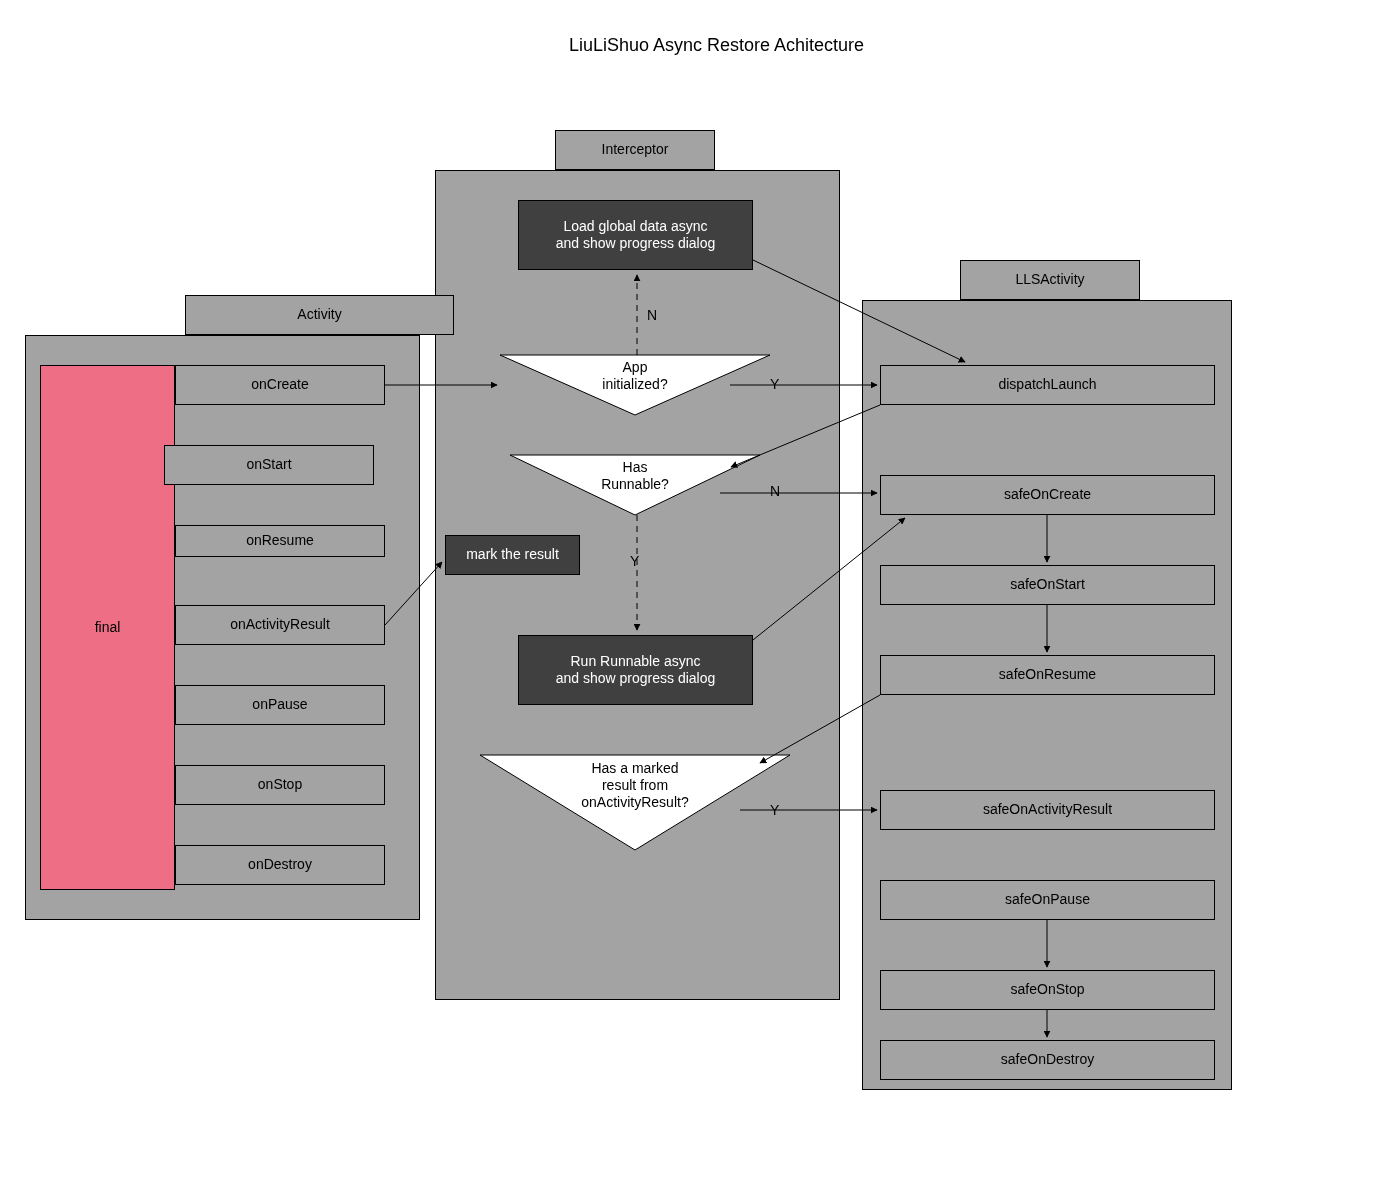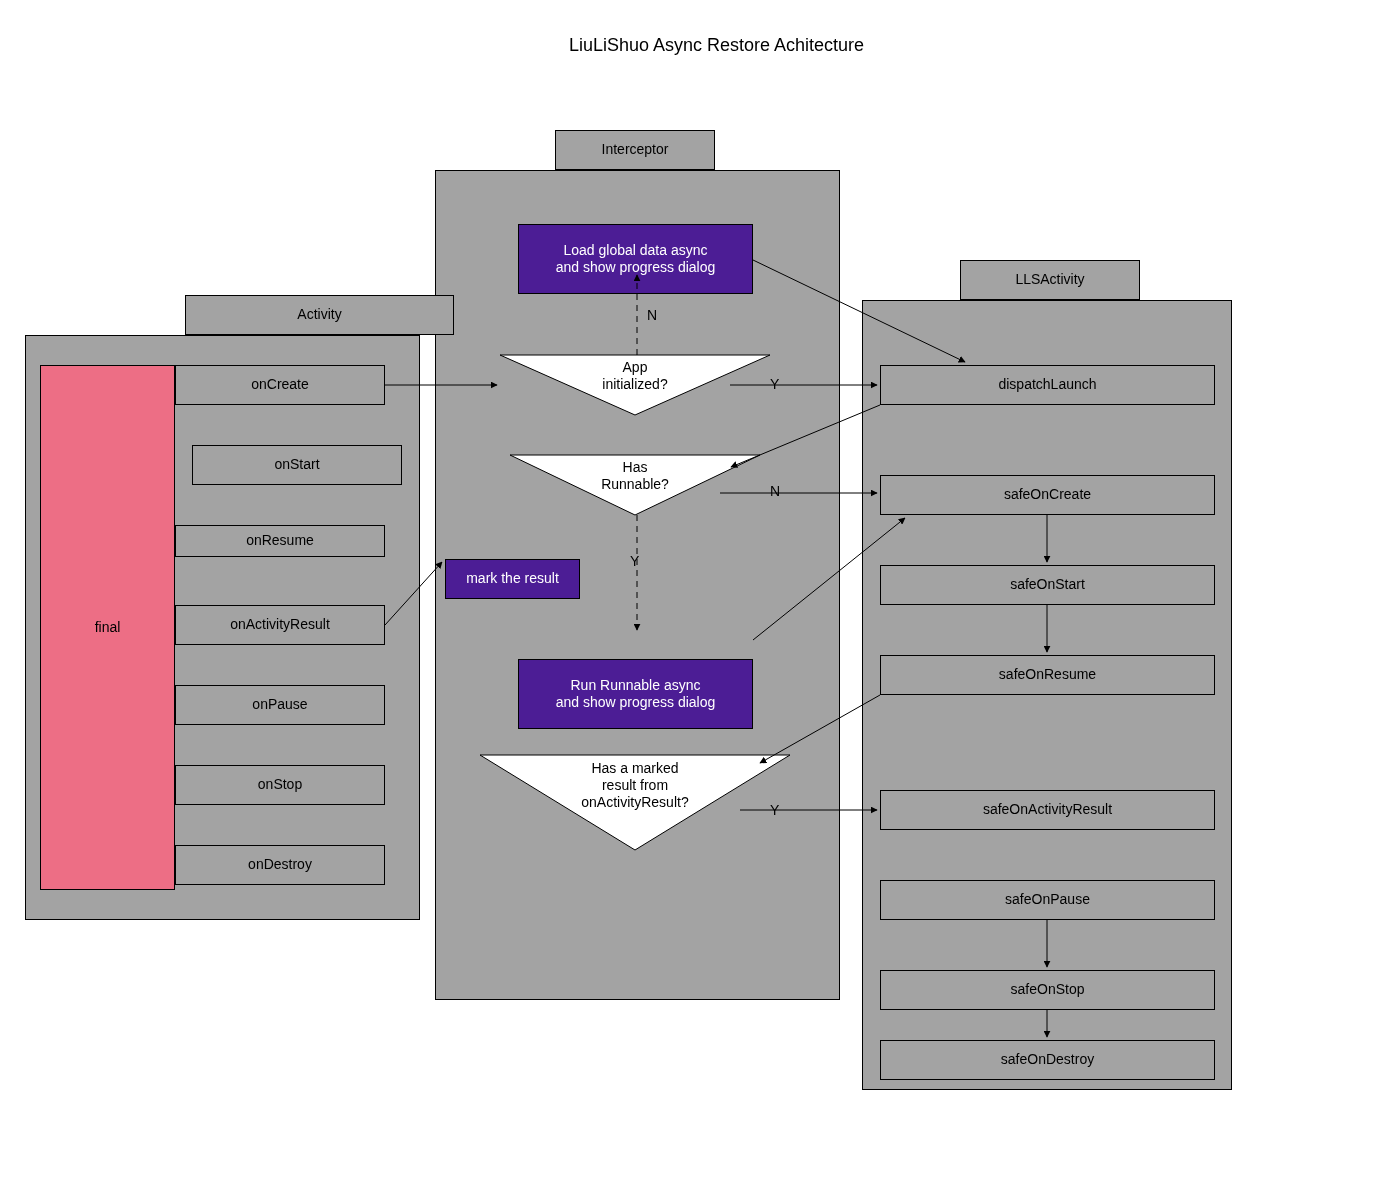--- a/index.html
+++ b/index.html
@@ -43,24 +43,23 @@
     z-index: 3;
   }
   .node-box {
     z-index: 4;
   }
   .final-box {
     background: #ed6e85;
     z-index: 2;
   }
   .blue-box {
-    background: #4c1d95;
+    background: #404040;
     color: #fff;
     z-index: 4;
-    margin-top: 24px;
   }
   .label {
     position: absolute;
     z-index: 6;
     font-size: 14px;
     background: transparent;
   }
   svg.connectors {
     position: absolute;
     left: 0;
@@ -82,21 +81,21 @@
 <body>
 
 <div class="canvas">
   <div class="title">LiuLiShuo Async Restore Achitecture</div>
 
   <div class="box container-box" style="left:25px; top:335px; width:395px; height:585px;"></div>
   <div class="box header-box" style="left:185px; top:295px; width:269px; height:40px;">Activity</div>
   <div class="box final-box node-box" style="left:40px; top:365px; width:135px; height:525px;">final</div>
 
   <div class="box node-box" style="left:175px; top:365px; width:210px; height:40px;">onCreate</div>
-  <div class="box node-box" style="left:192px; top:445px; width:210px; height:40px;">onStart</div>
+  <div class="box node-box" style="left:164px; top:445px; width:210px; height:40px;">onStart</div>
   <div class="box node-box" style="left:175px; top:525px; width:210px; height:32px;">onResume</div>
   <div class="box node-box" style="left:175px; top:605px; width:210px; height:40px;">onActivityResult</div>
   <div class="box node-box" style="left:175px; top:685px; width:210px; height:40px;">onPause</div>
   <div class="box node-box" style="left:175px; top:765px; width:210px; height:40px;">onStop</div>
   <div class="box node-box" style="left:175px; top:845px; width:210px; height:40px;">onDestroy</div>
 
   <div class="box container-box" style="left:435px; top:170px; width:405px; height:830px;"></div>
   <div class="box header-box" style="left:555px; top:130px; width:160px; height:40px;">Interceptor</div>
 
   <div class="box blue-box node-box" style="left:518px; top:200px; width:235px; height:70px; white-space:pre-line;">Load global data async

